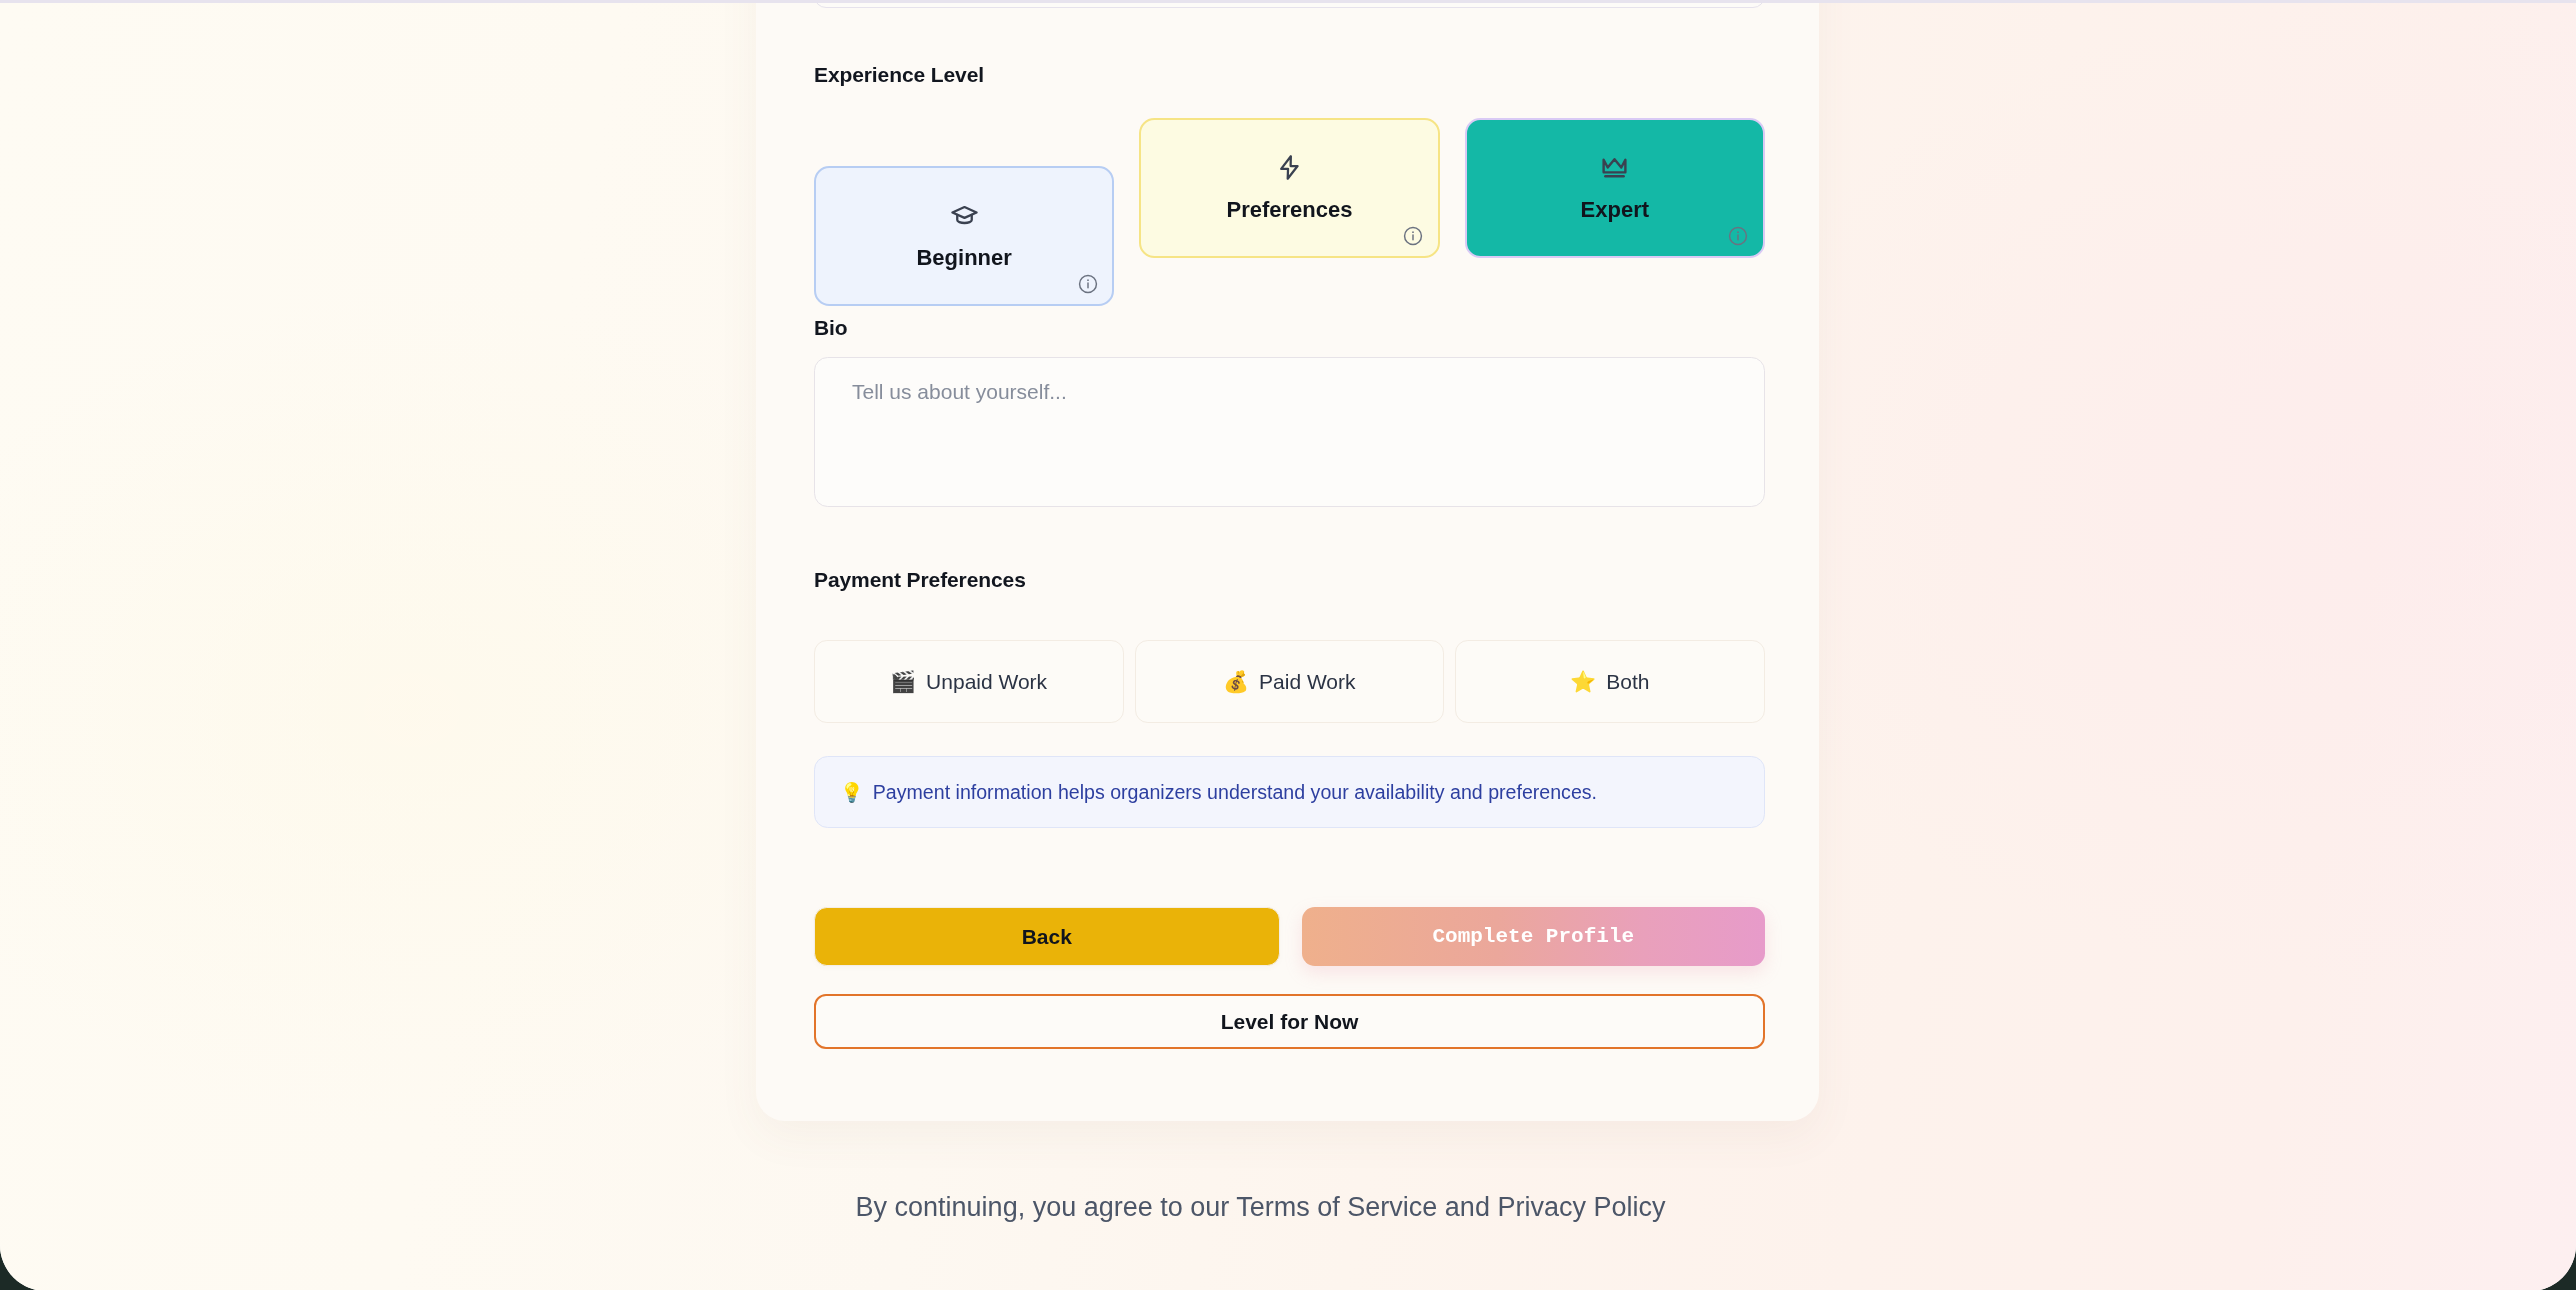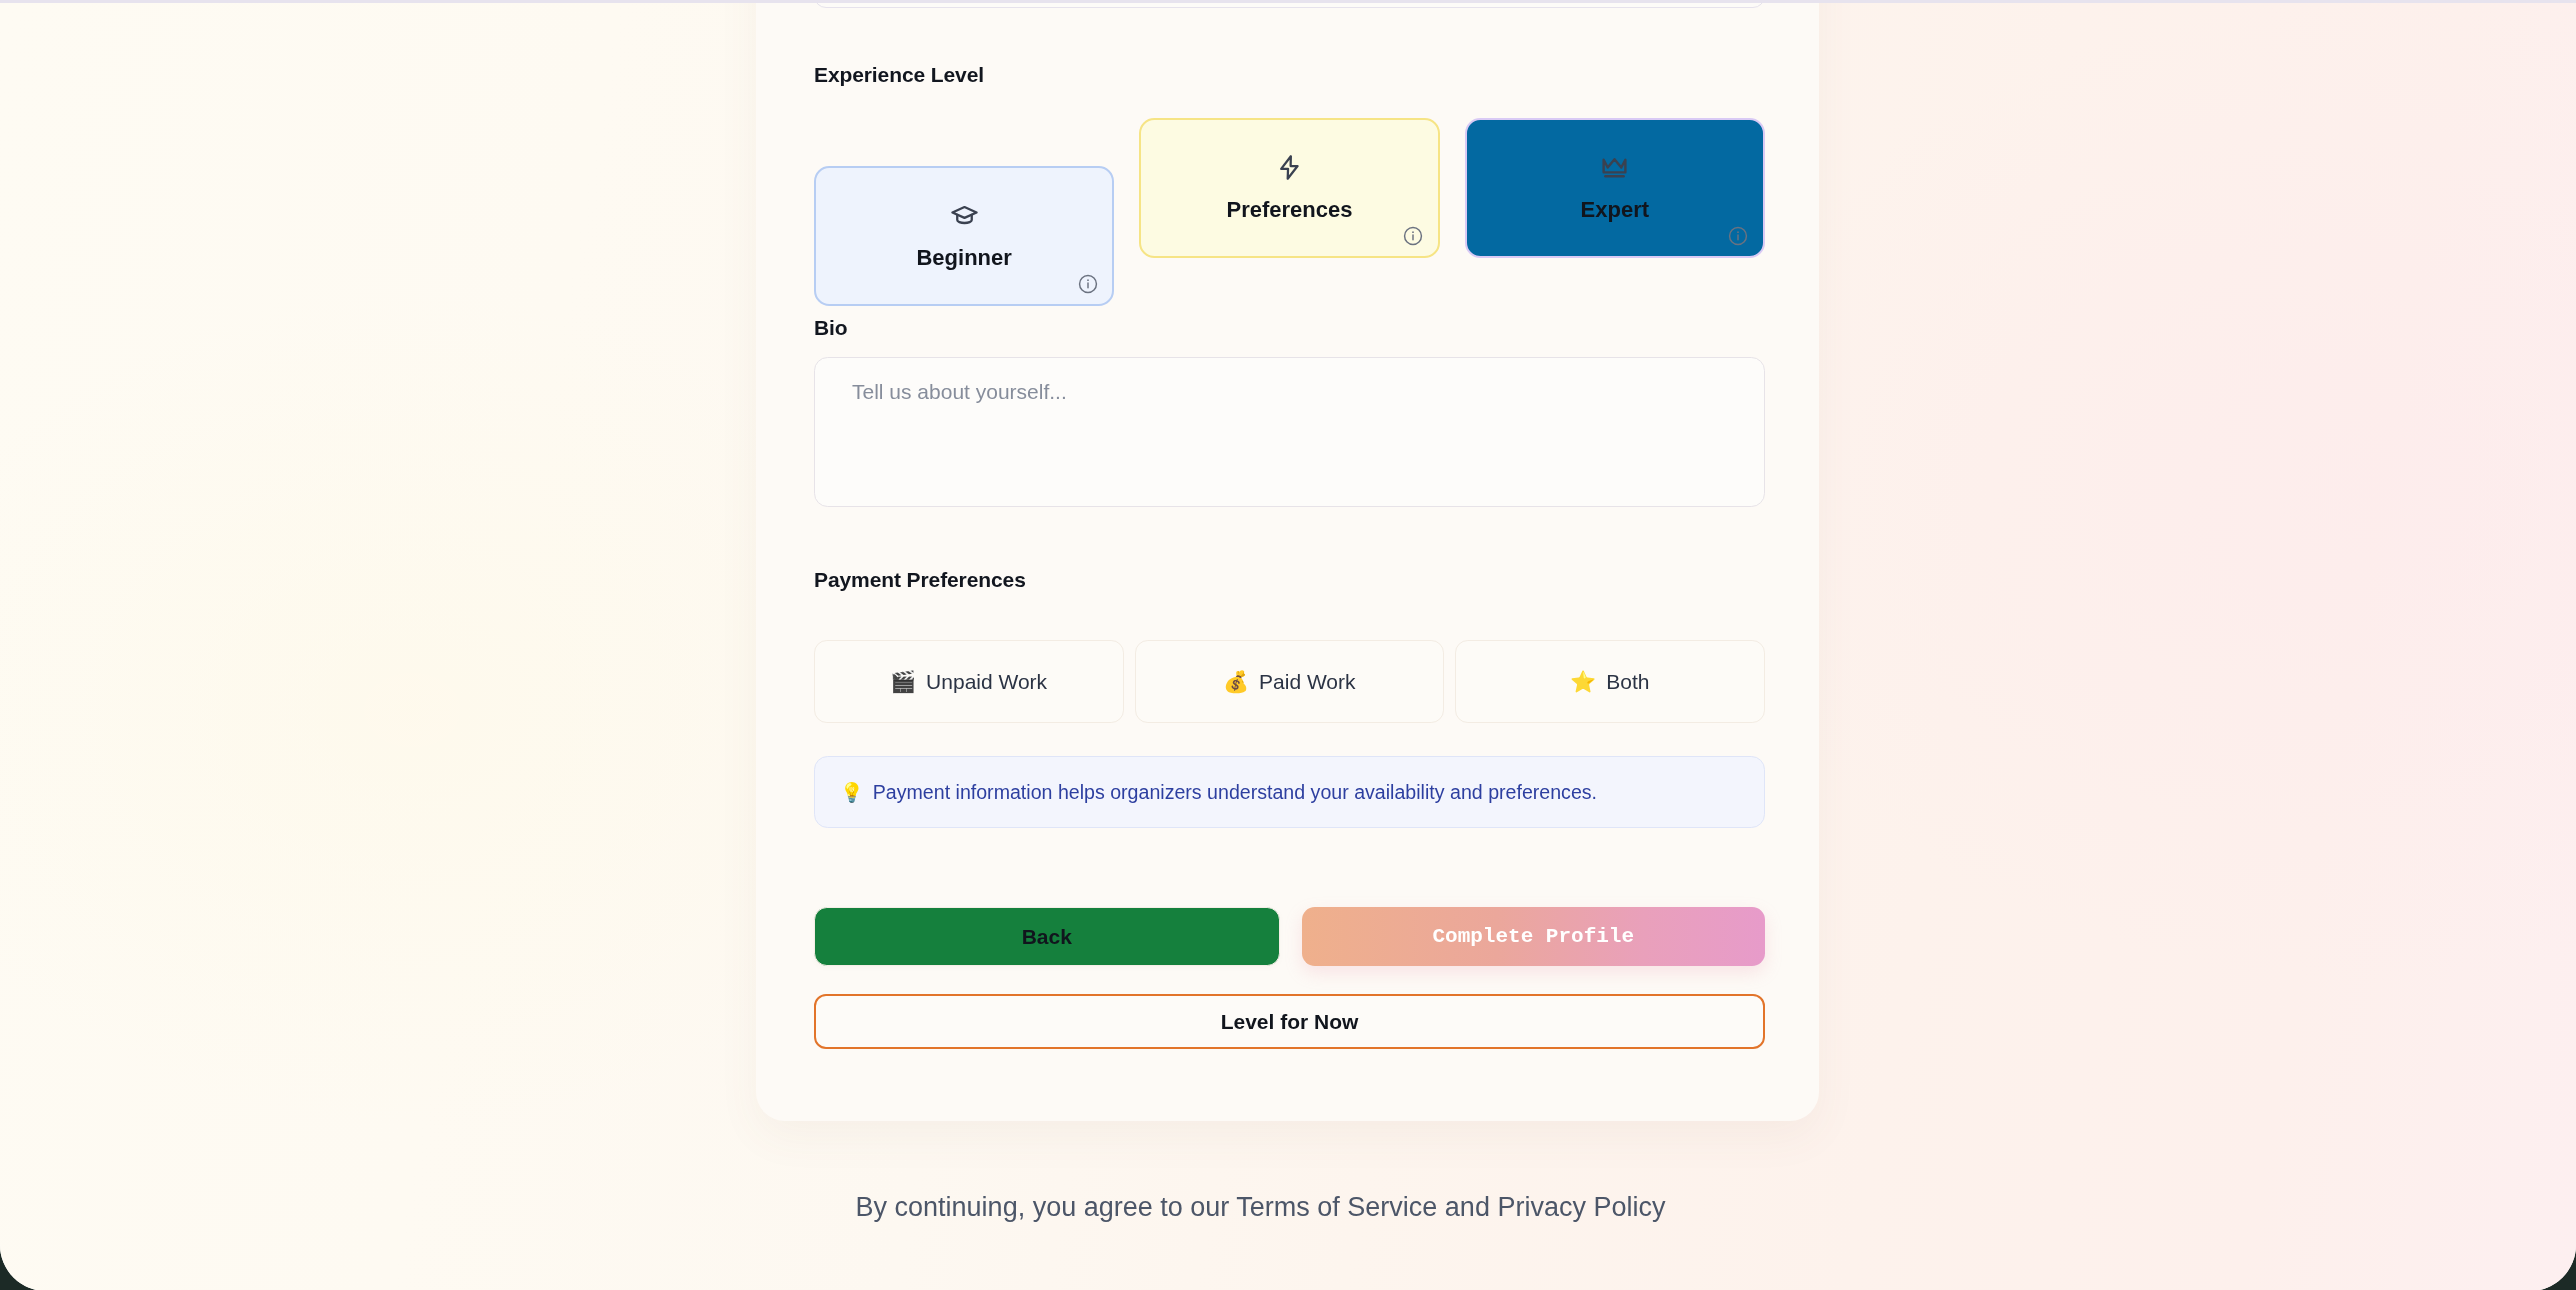--- a/index.html
+++ b/index.html
@@ -156,21 +156,21 @@
     position: absolute;
     right: 13.6px;
     bottom: 9.4px;
     width: 22px;
     height: 22px;
     cursor: pointer;
   }
 
   .exp-beginner     { background: #eef3fd; border: 2.1px solid #b7cdf3; margin-top: 48px; }
   .exp-intermediate { background: #fdfbe2; border: 2.6px   solid #f6e485; }
-  .exp-expert       { background: #0369a1; border: 2.1px solid #d9caf5; }
+  .exp-expert       { background: #14b8a6; border: 2.1px solid #d9caf5; }
 
   
   #bio-label { position: absolute; left: 814px; top: 316px; }
 
   #bio-textarea {
     position: absolute;
     left: 814px;
     top: 357px;
     width: 951px;
     height: 150px;
@@ -240,21 +240,21 @@
     top: 907px;
     width: 951px;
     display: flex;
     gap: 22px;
   }
 
   #back-button {
     flex: 1;
     height: 59px;
     border-radius: 12.8px;
-    background: #15803d;
+    background: #eab308;
     border: 1.3px solid #f4eee6;
     font-family: "Liberation Sans", sans-serif;
     font-size: 21px;
     font-weight: 600;
     color: #11151d;
     cursor: pointer;
     box-shadow: 0 1.7px 5.1px rgba(150,120,100,0.04);
   }
 
   #complete-profile-button {

